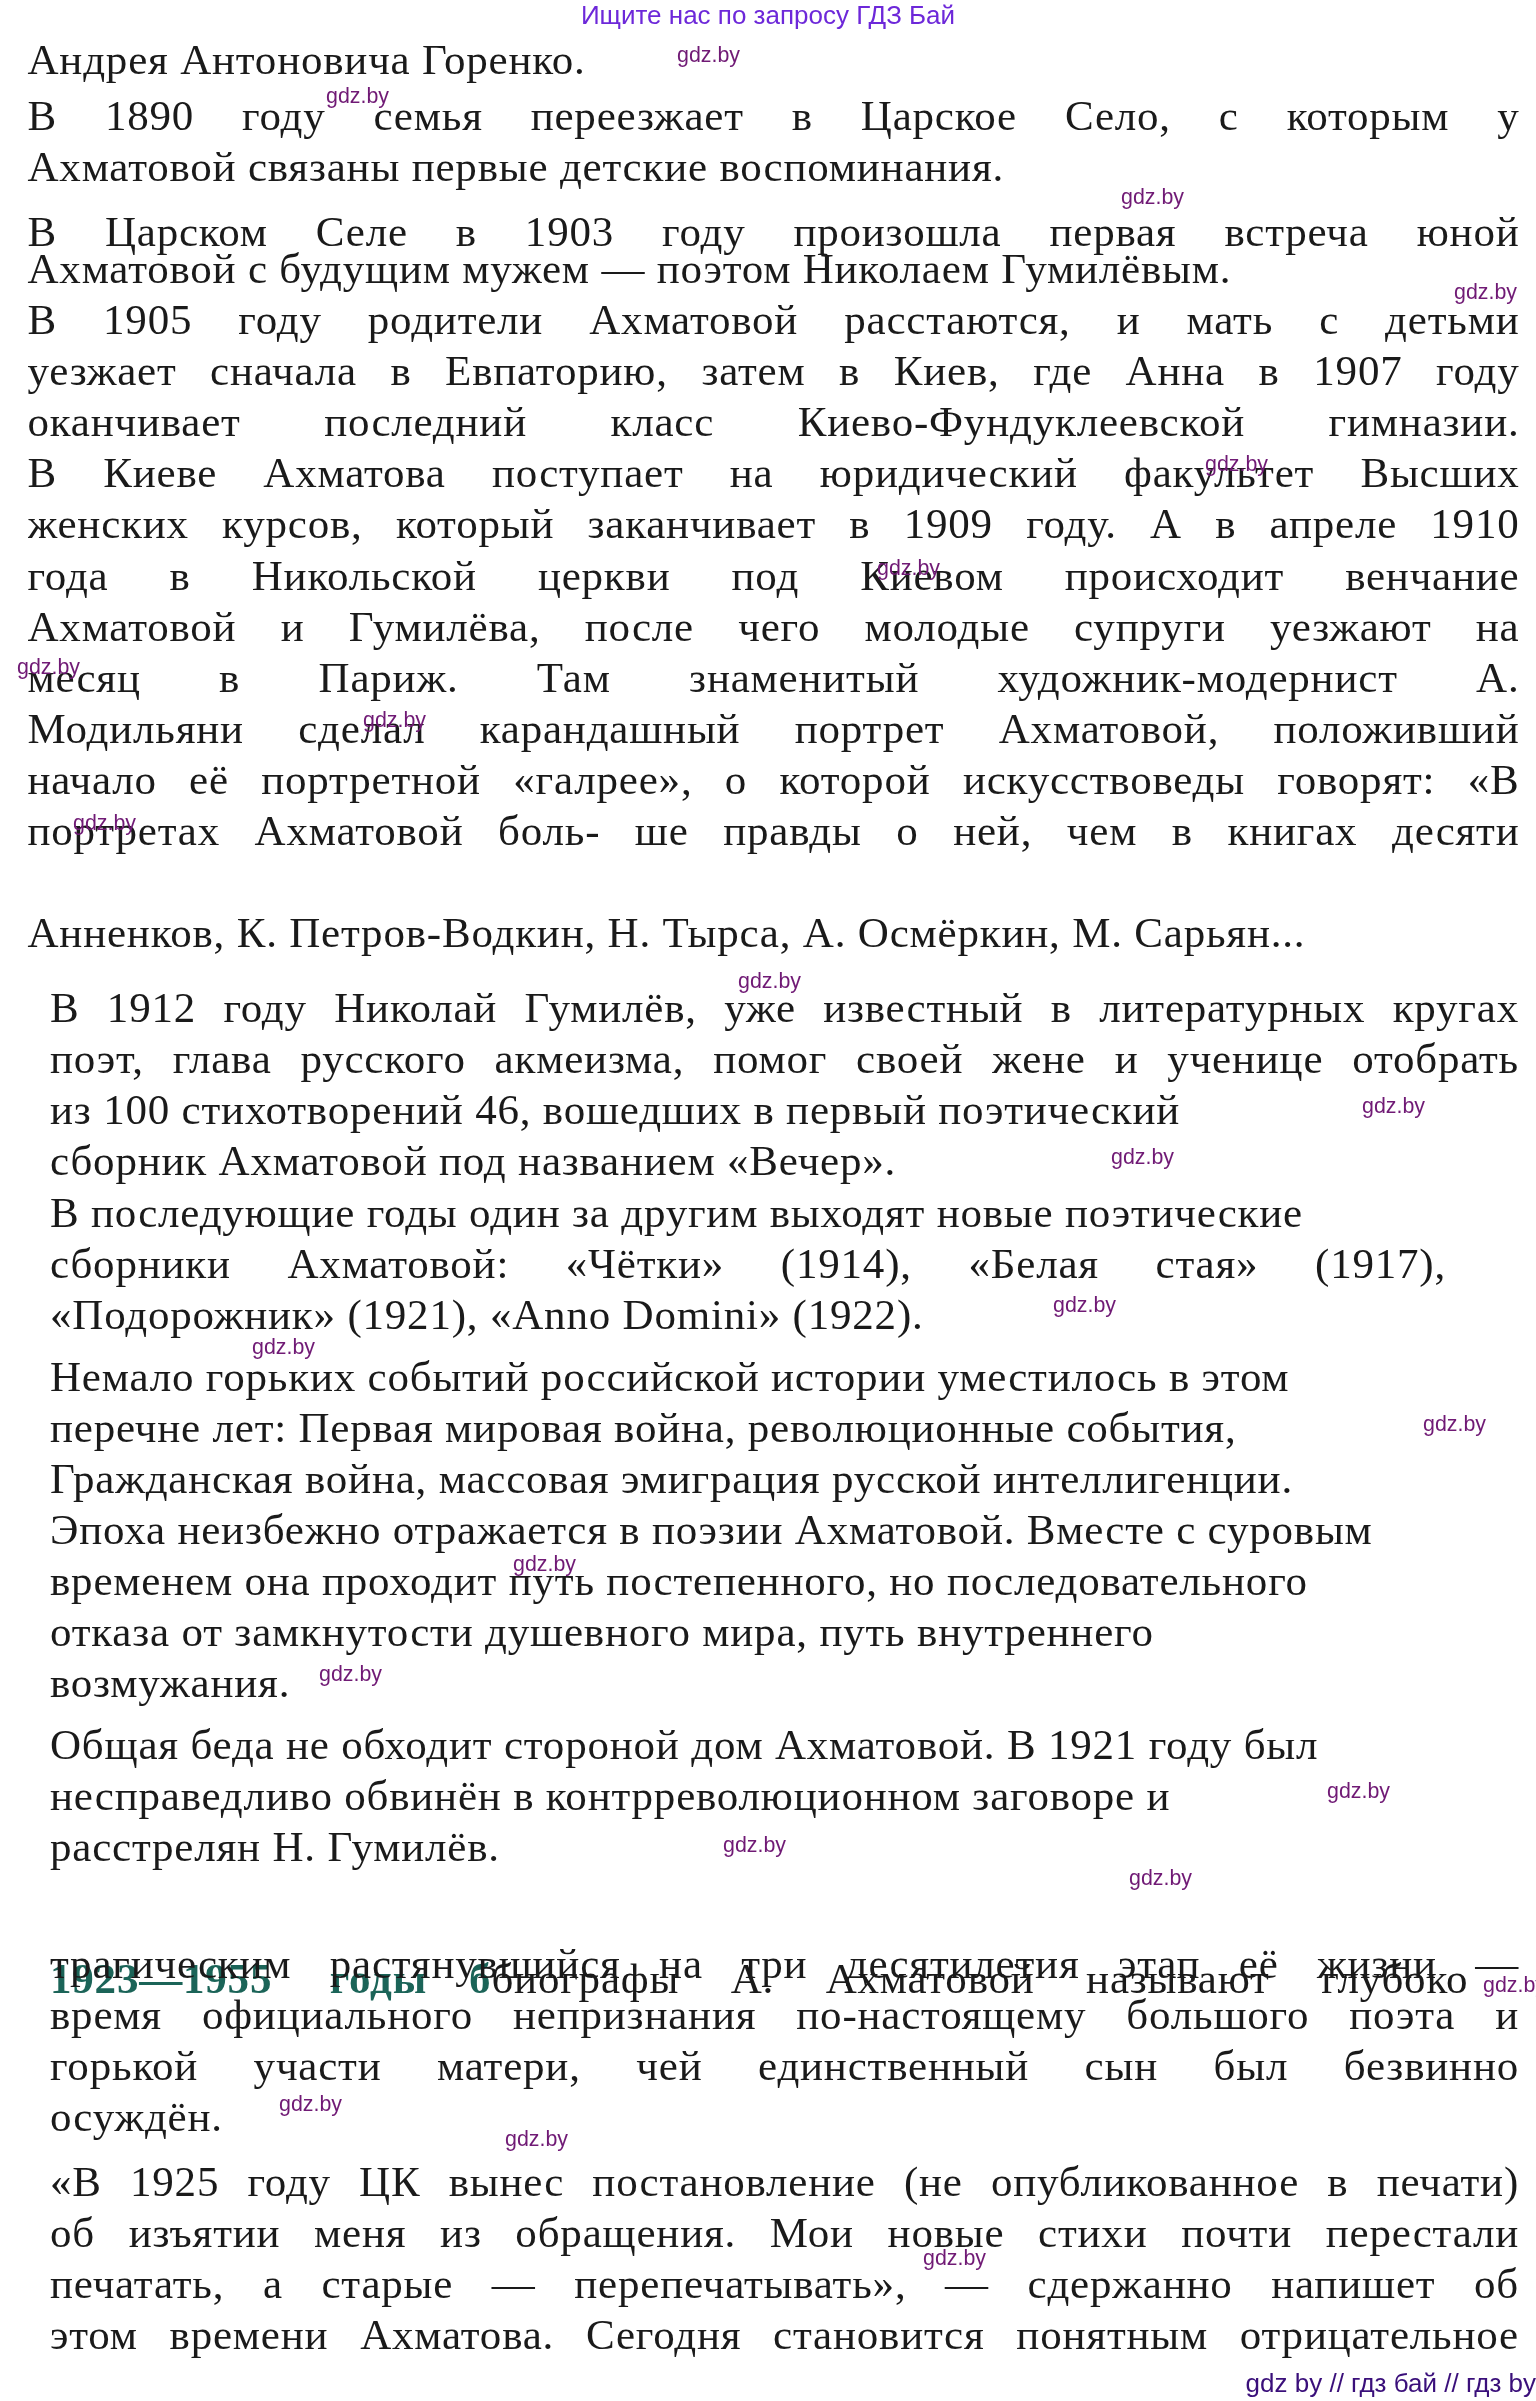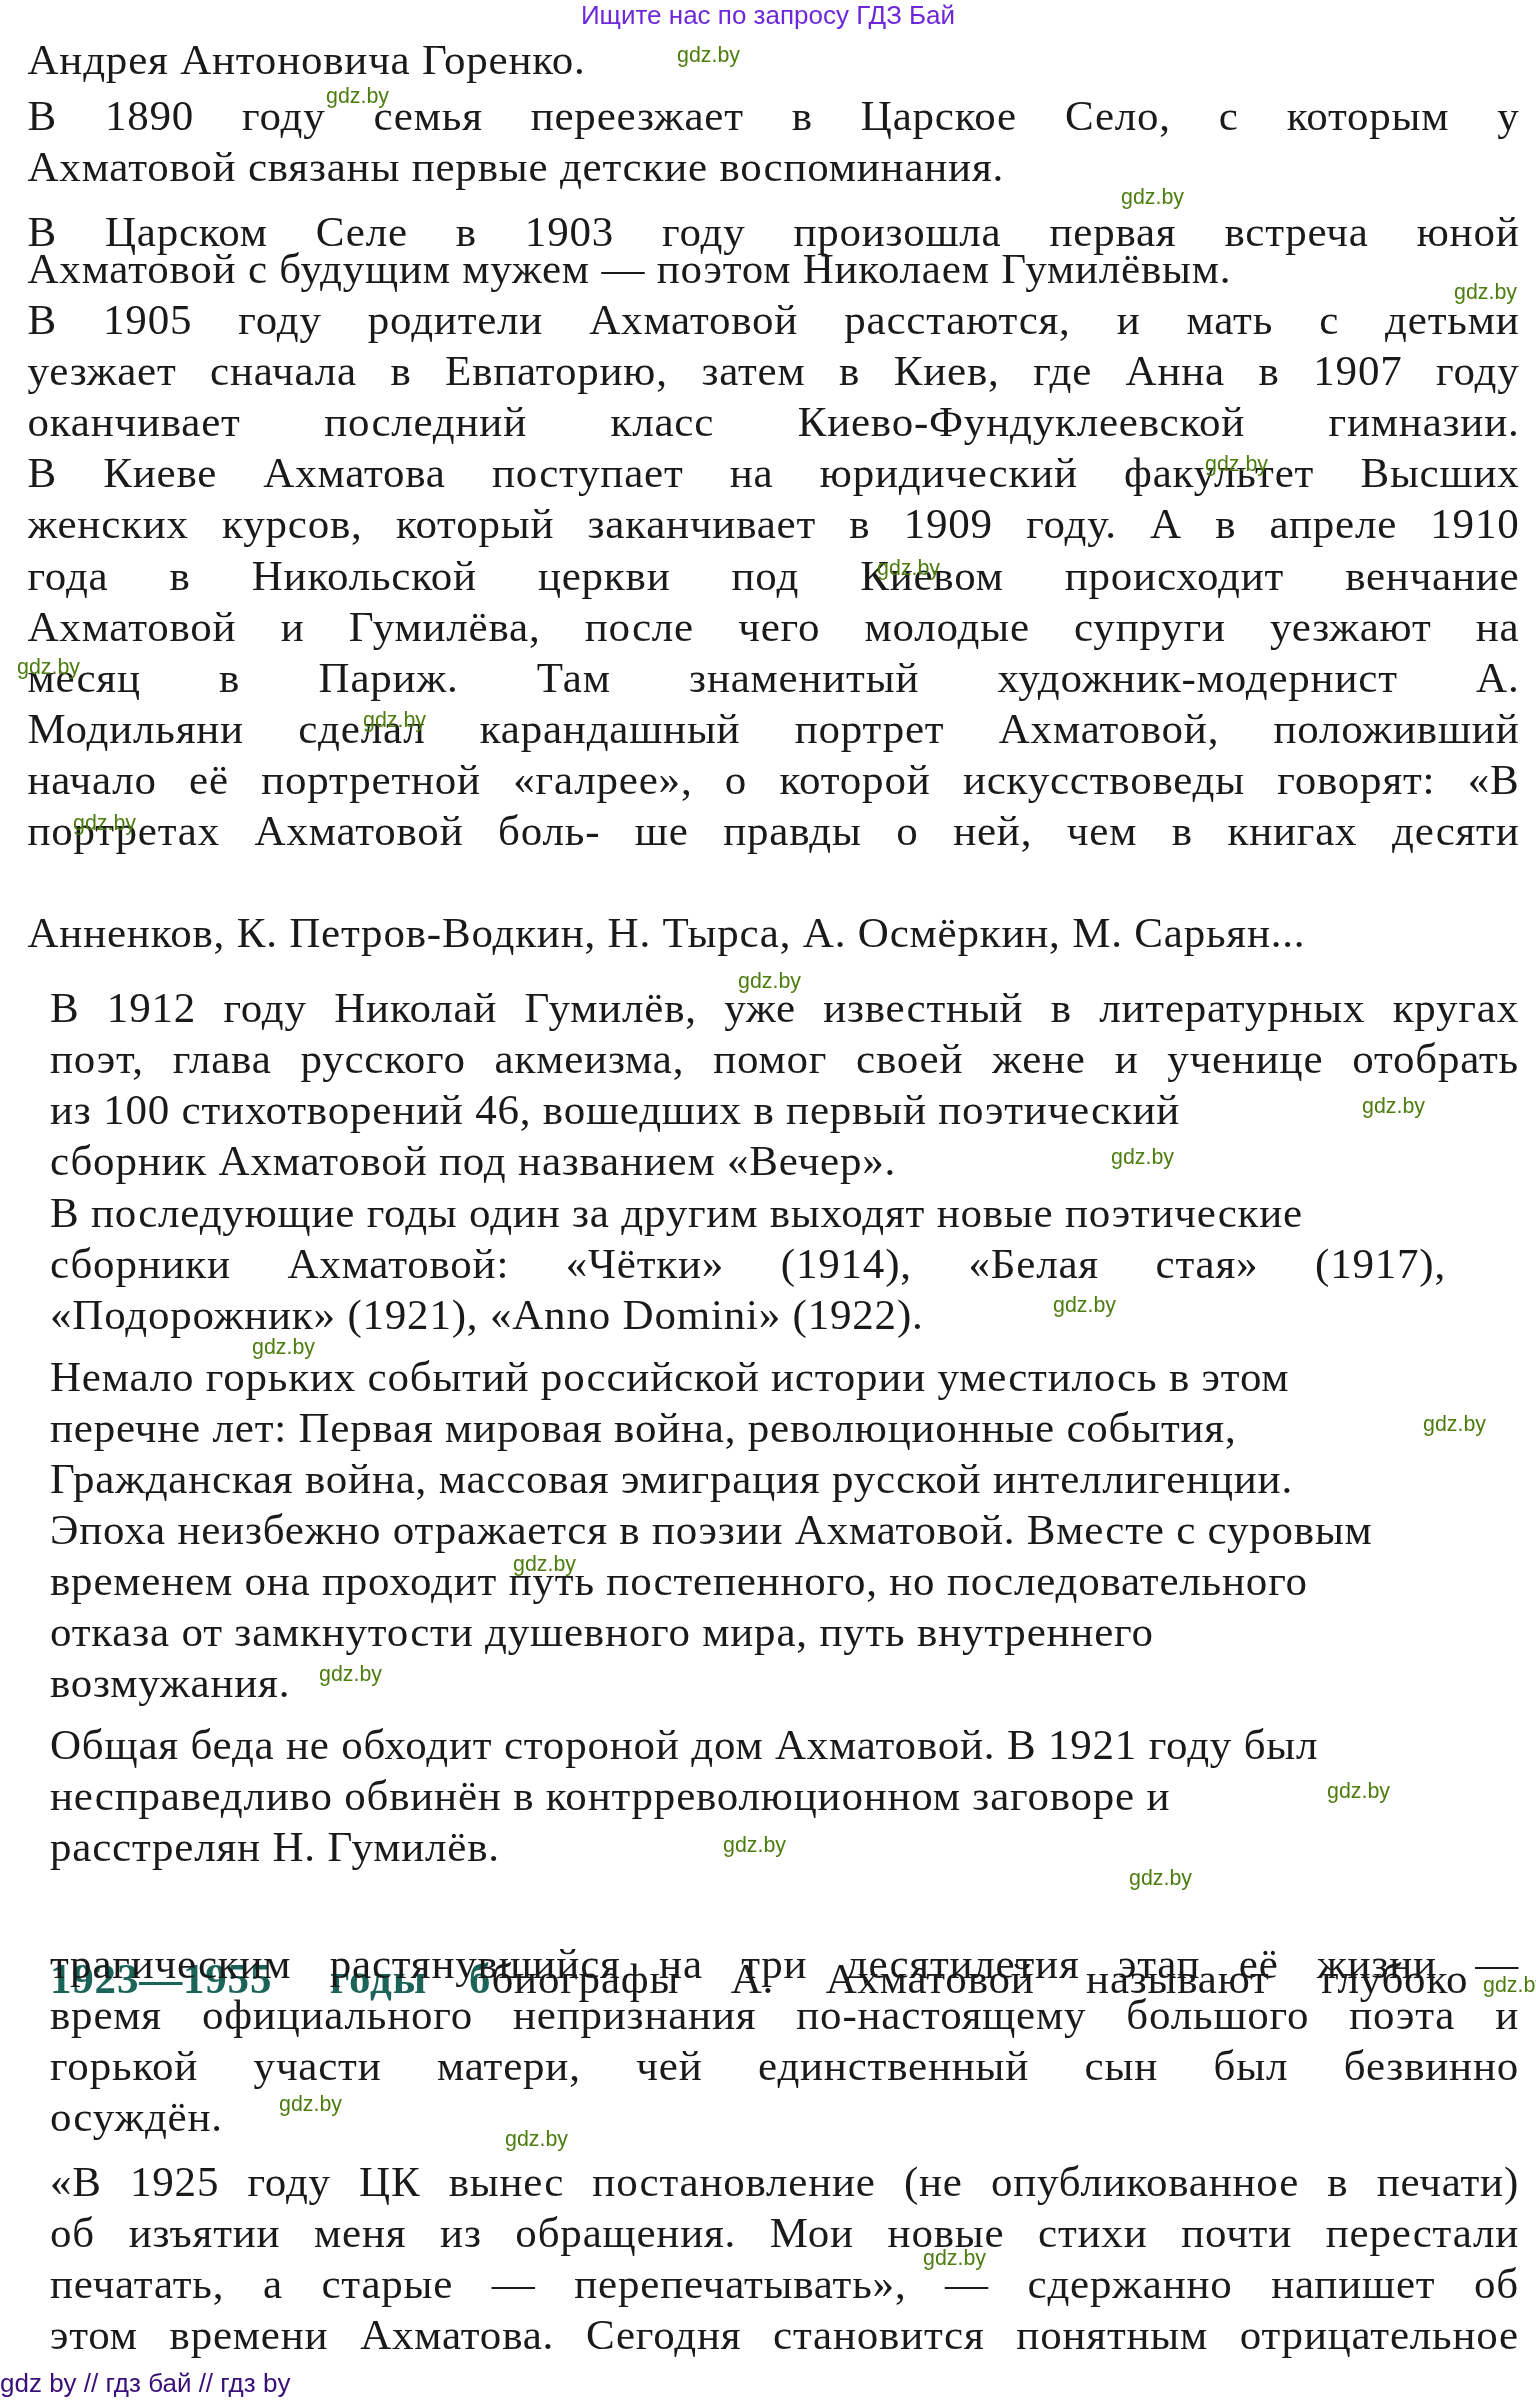--- a/index.html
+++ b/index.html
@@ -5,37 +5,37 @@
   html, body { margin: 0; padding: 0; background: #ffffff; }
   body { width: 1536px; height: 2401px; position: relative; overflow: hidden; }
   .page { position: absolute; left: 0; top: 0; width: 1536px; height: 2401px; }
   .top-banner {
     position: absolute; top: 0; left: 0; width: 1536px; height: 30.5px;
     text-align: center; font-family: "Liberation Sans", sans-serif;
     font-size: 26px; line-height: 30.5px; color: #6d28d9;
   }
   .footer-banner {
     position: absolute; top: 2366px; left: 0; width: 1536px; height: 34px;
-    text-align: left; font-family: "Liberation Sans", sans-serif;
+    text-align: right; font-family: "Liberation Sans", sans-serif;
     font-size: 26px; line-height: 34px; color: #3a0f7a;
   }
   .line {
     position: absolute; height: 47px;
     font-family: "Liberation Serif", serif; font-size: 43px; line-height: 47px;
     color: #1a1a1a; white-space: nowrap; letter-spacing: 0.8px;
   }
   .line.j { text-align: justify; text-align-last: justify; white-space: normal; overflow: hidden; }
   .line.a { left: 27.5px; width: 1492px; }
   .line.b { left: 50px; width: 1469px; }
   .line.b.short { width: auto; }
   .line.a.short { width: auto; }
   .heading-accent { color: #1b6458; font-weight: bold; }
   .wm {
     position: absolute; font-family: "Liberation Sans", sans-serif;
-    font-size: 21.4px; line-height: 23px; color: #4d7c0f; white-space: nowrap;
+    font-size: 21.4px; line-height: 23px; color: #701a75; white-space: nowrap;
   }
 </style>
 </head>
 <body>
 
 <div class="page">
 
   <div class="top-banner">Ищите нас по запросу ГДЗ Бай</div>
 
   <div class="line a short" style="top:36px">Андрея Антоновича Горенко.</div>

